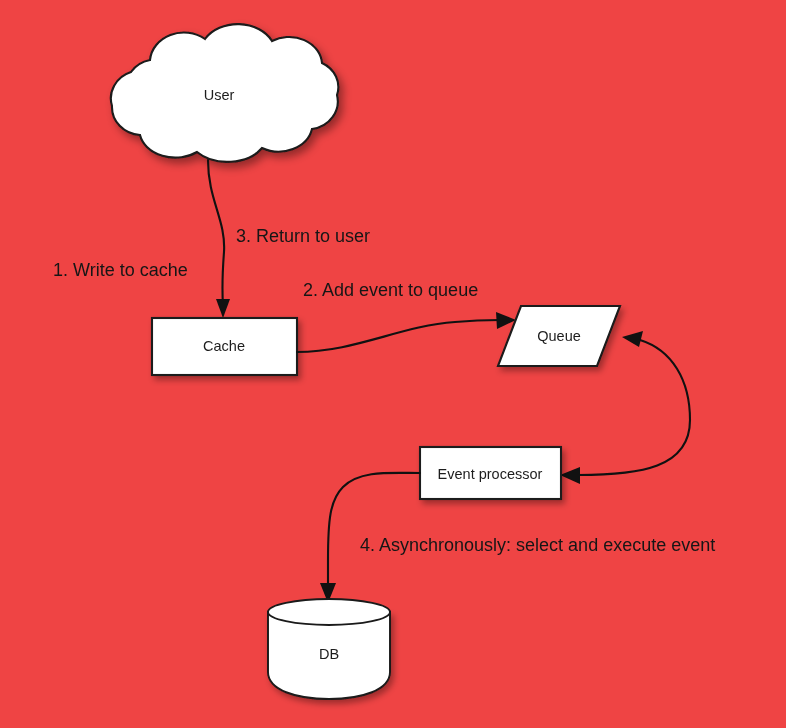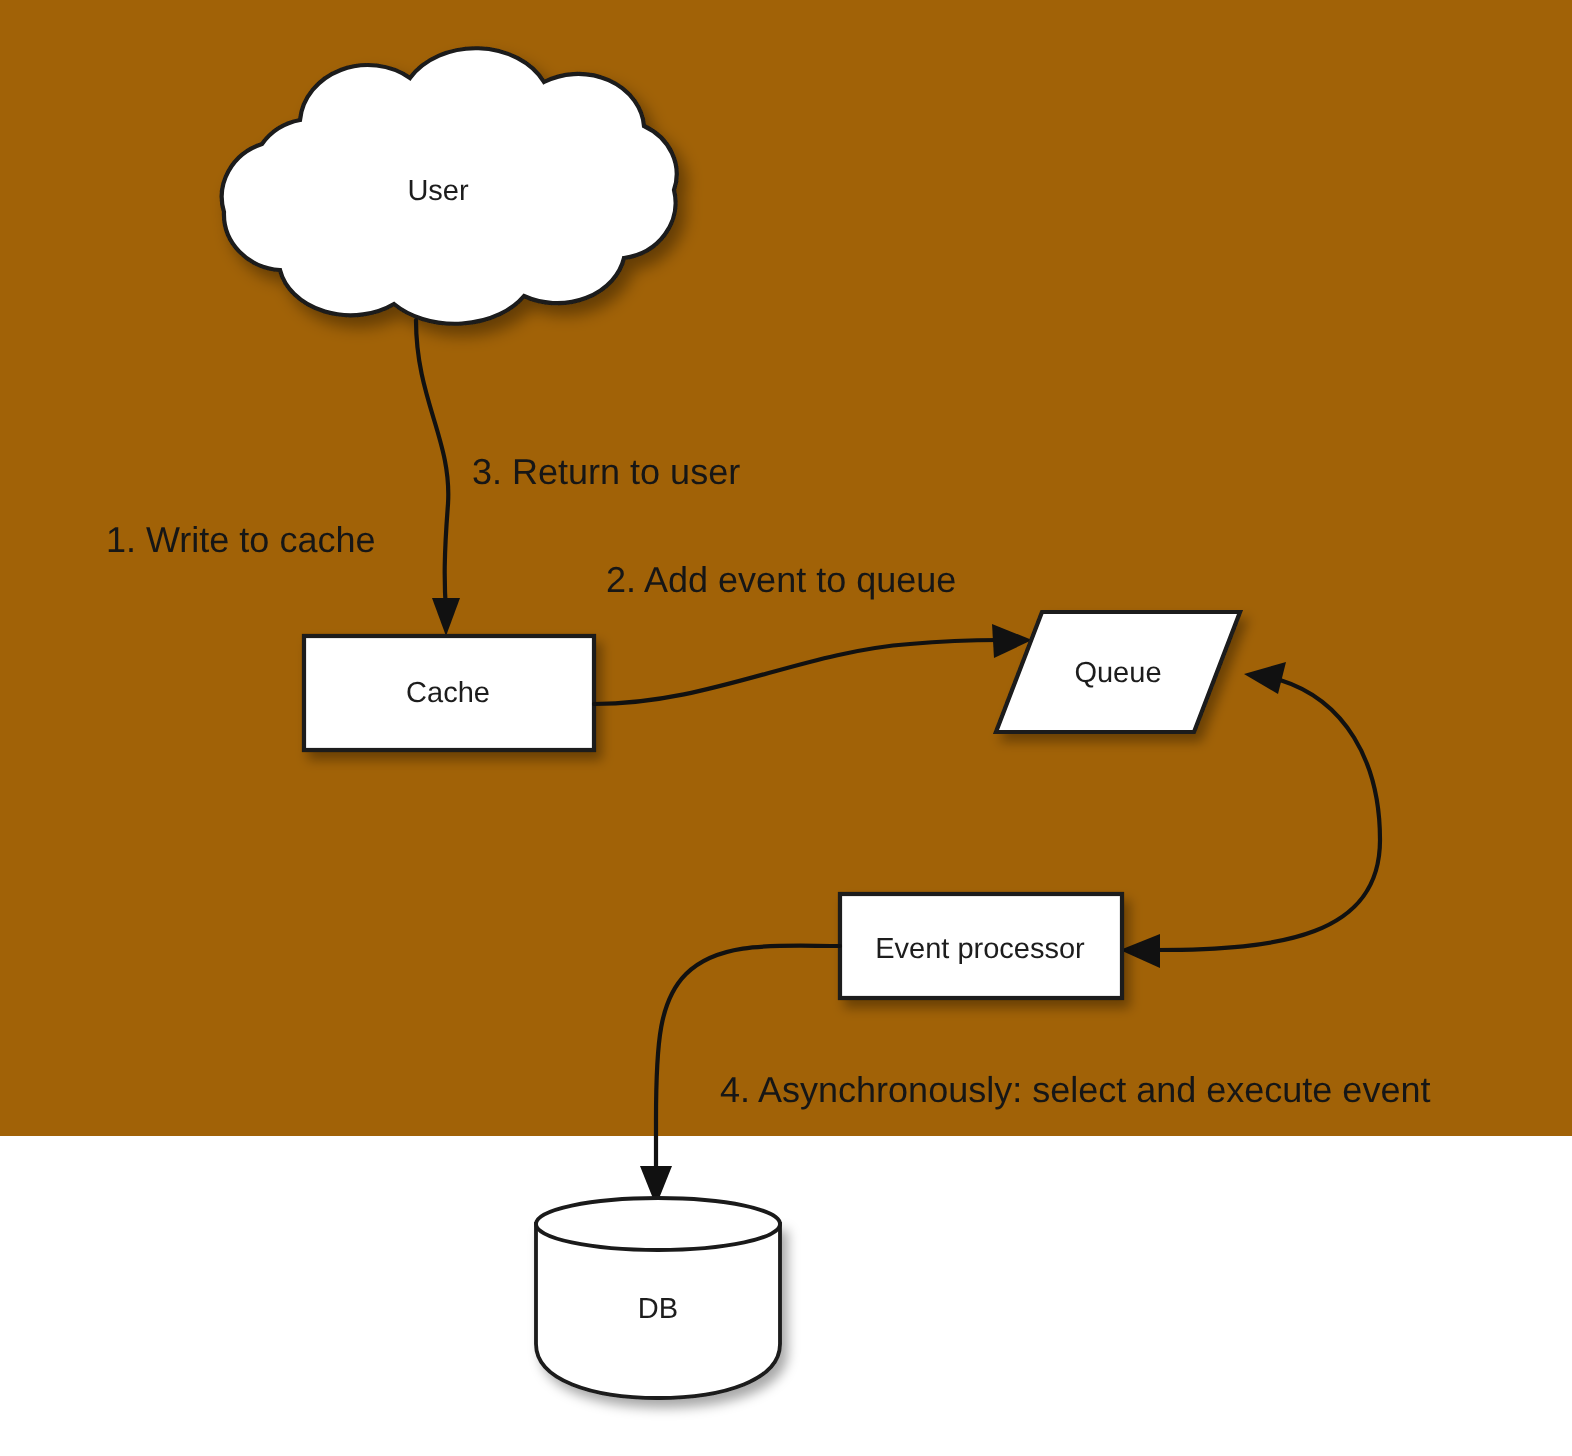--- a/index.html
+++ b/index.html
@@ -9,22 +9,22 @@
   }
   body {
     width: 786px;
     height: 728px;
     font-family: "Liberation Sans", sans-serif;
     overflow: hidden;
   }
   #diagram-canvas {
     position: relative;
     width: 786px;
-    height: 568px;
-    background: #a16207;
+    height: 728px;
+    background: #ef4444;
   }
   svg.diagram {
     display: block;
     width: 786px;
     height: 728px;
   }
   .node-shape {
     fill: #ffffff;
     stroke: #1a1a1a;
     stroke-width: 2.1;

